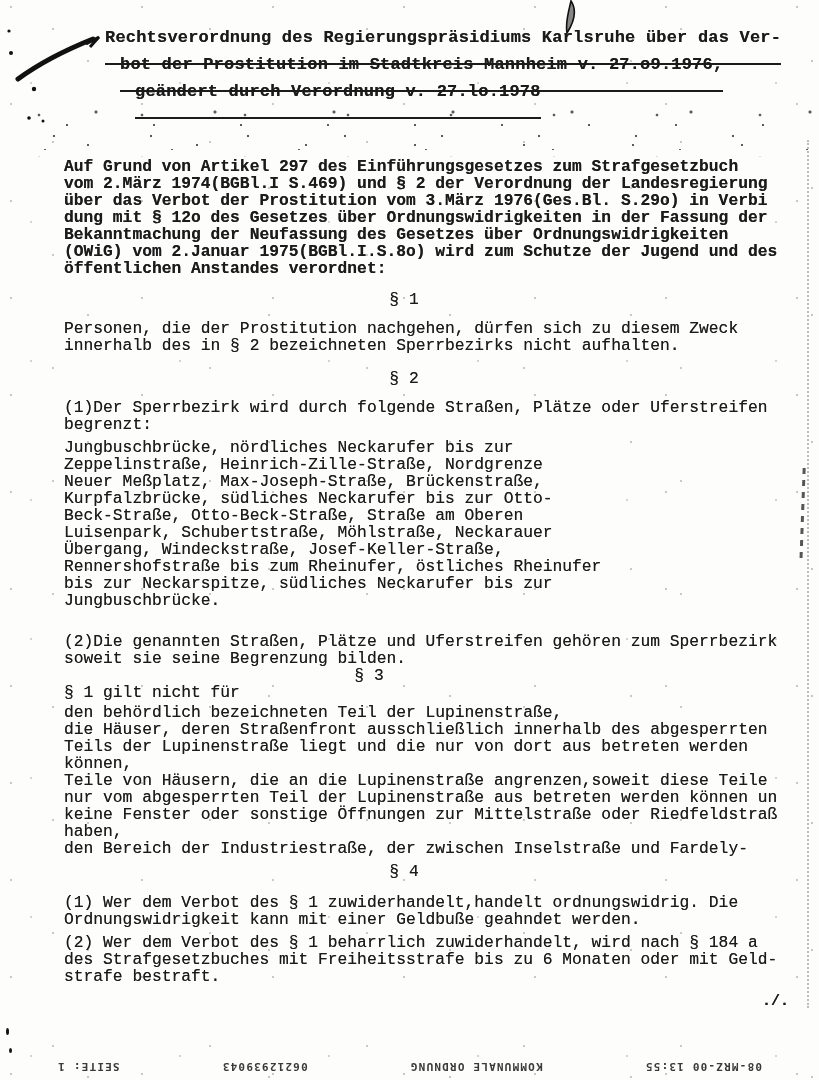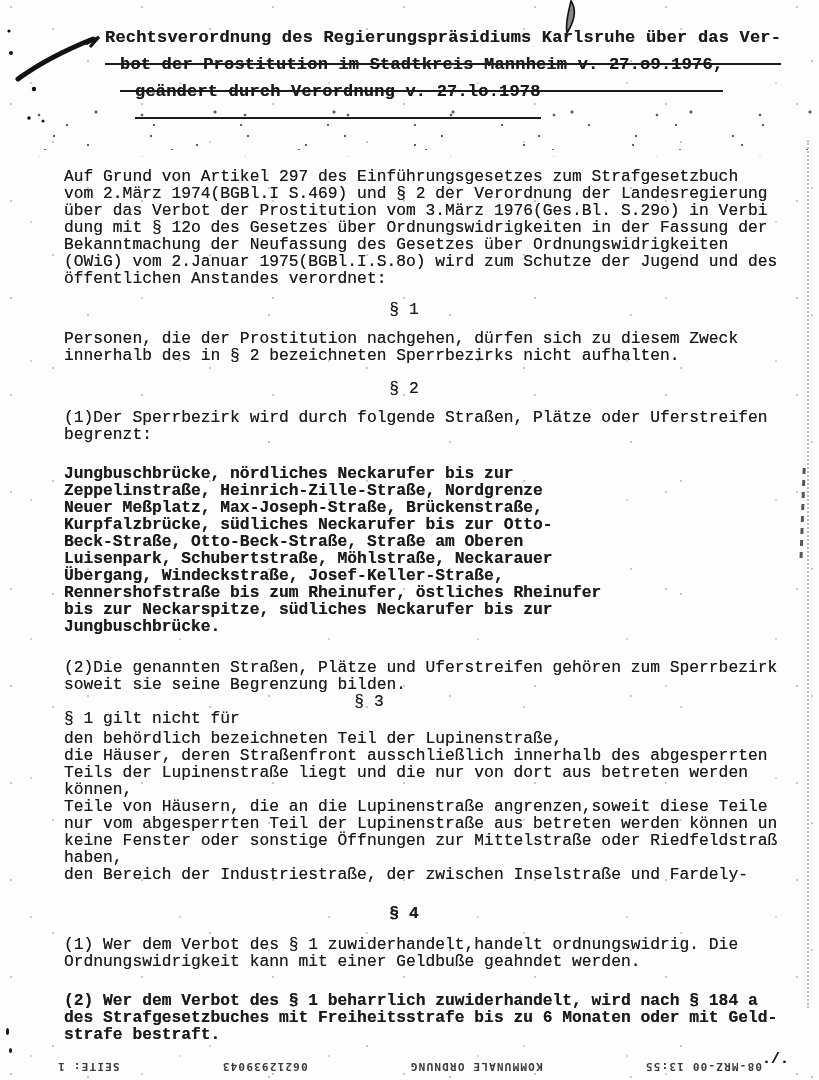--- a/index.html
+++ b/index.html
@@ -30,30 +30,30 @@
       radial-gradient(circle at 24px 27px,#0a0a0a 1px,transparent 1.6px),
       radial-gradient(circle at 58px 36px,#0a0a0a .8px,transparent 1.4px),
       radial-gradient(circle at 97px 31px,#0a0a0a 1.1px,transparent 1.8px),
       radial-gradient(circle at 15px 41px,#0a0a0a .7px,transparent 1.2px);
     background-size:103px 43px,87px 39px,119px 47px,73px 51px,97px 53px,109px 45px,83px 49px,127px 41px;
   }
   .doc{position:absolute;inset:0;padding:24px 0 0 64px;
     text-shadow:0 0 .6px rgba(25,25,25,.72);}
   .line{white-space:pre;}
   .body-text{font-size:16.3px;line-height:17px;}
-  .intro{margin-top:11px;}
+  .intro{margin-top:1px;font-weight:bold;}
   .title{font-size:17px;font-weight:bold;letter-spacing:.2px;line-height:27px;}
   .title .u{border-bottom:2px solid #1c1c1c;padding-bottom:16px;}
   .t1{margin-left:41px;}
   .t2{margin-left:56px;}
   .t3{margin-left:71px;}
   .sect-head{width:680px;text-align:center;font-size:16.3px;line-height:17px;}
   .sect-head.s3{width:610px;}
   .mt14{margin-top:14px;} .mt16{margin-top:16px;}
-  .mt10{margin-top:22px;font-weight:bold;} .mt8{margin-top:24px;}  .mt3{margin-top:3px;}
+  .mt10{margin-top:6px;} .mt8{margin-top:24px;}  .mt3{margin-top:3px;}
   .mb12{margin-bottom:12px;} .mb14{margin-bottom:14px;}
   .cont-mark{width:725px;text-align:right;font-size:15px;margin-top:8px;font-weight:bold;}
   
   .fax-footer{
     position:absolute;left:57px;bottom:7px;width:705px;
     transform:rotate(180deg);
     display:flex;justify-content:space-between;align-items:center;
     font-family:"DejaVu Sans Mono","Liberation Mono",monospace;
     font-size:11px;font-weight:bold;letter-spacing:1.2px;color:#3a3a3a;
   }

